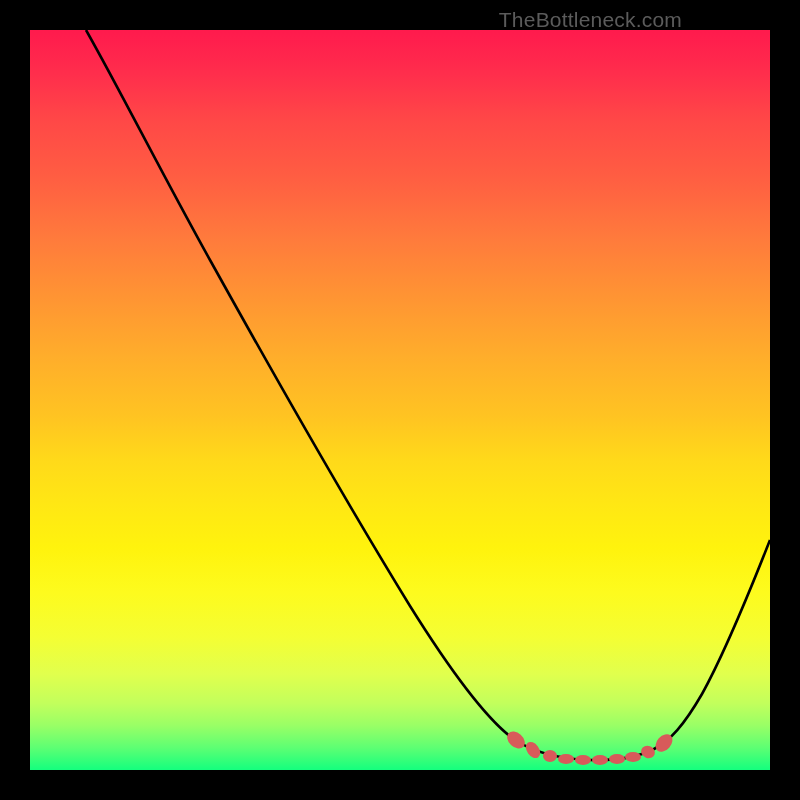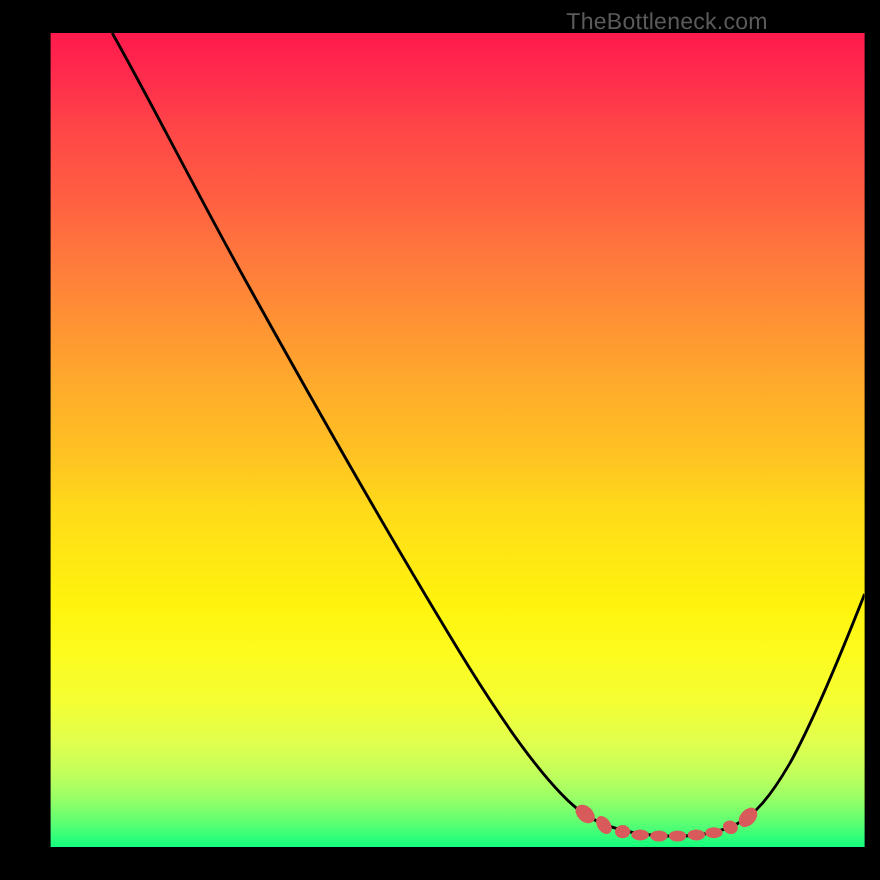--- a/index.html
+++ b/index.html
@@ -1,16 +1,16 @@
 <!DOCTYPE html>
 <html><head>
 <meta charset="utf-8">
 <style>
   html,body{margin:0;padding:0;width:800px;height:800px;background:#000;overflow:hidden;font-family:Arial,Helvetica,sans-serif}
-  .frame{position:absolute;left:16px;top:0;width:696px;height:800px;background:#000}
+  .frame{position:absolute;left:0;top:0;width:696px;height:800px;background:#000}
   .plot{position:absolute;left:30px;top:30px;width:740px;height:740px}
   .gradient{position:absolute;left:0;top:0;width:100%;height:100%;
     background:linear-gradient(to bottom,
       #ff1a4d 0%,
       #ff2e4c 6%,
       #ff4747 12%,
       #ff5e42 20%,
       #ff7a3c 28%,
       #ff9433 36%,
       #ffad2b 44%,

